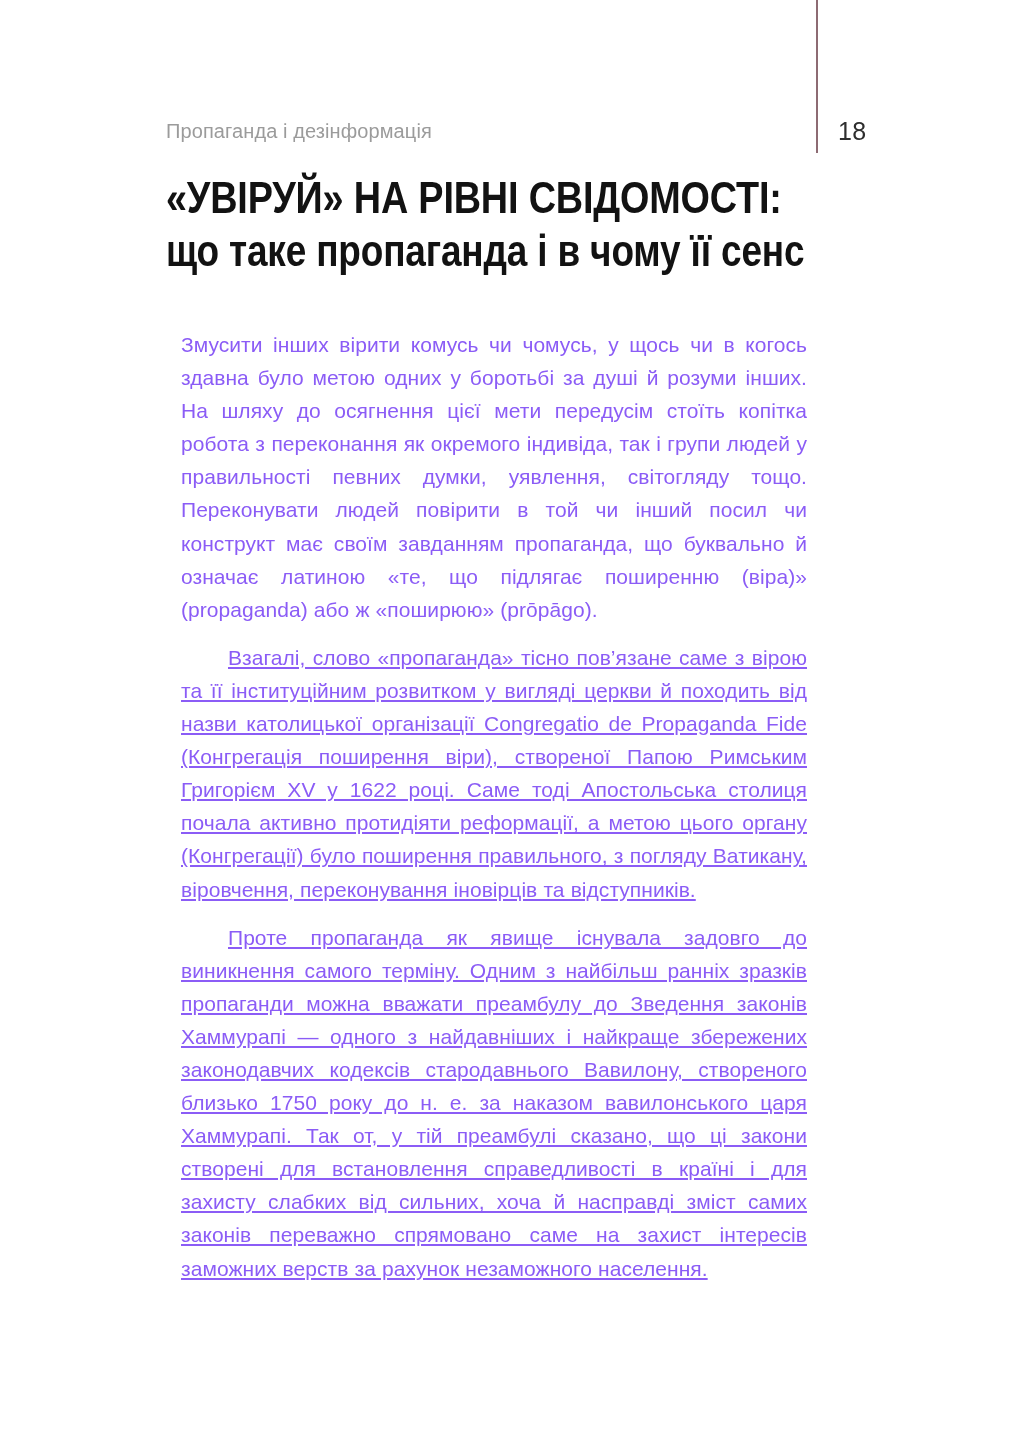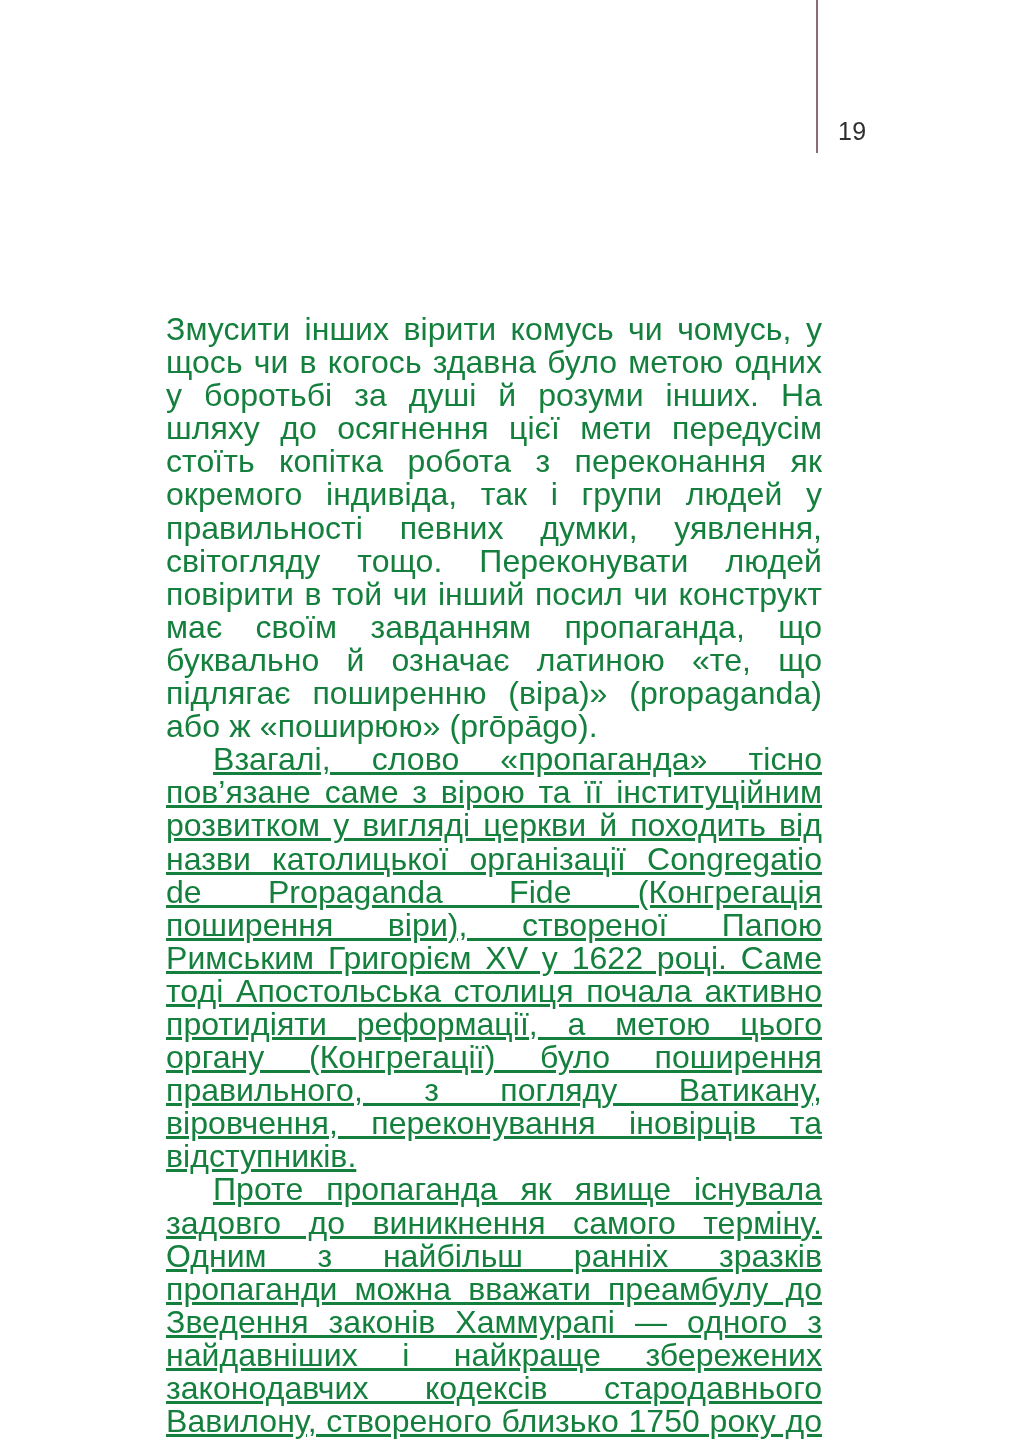--- a/index.html
+++ b/index.html
@@ -78,45 +78,50 @@
   }
 
   
   .body-col {
     position: absolute;
     left: 166px;
     top: 313px;
     width: 656px;
   }
   .para {
-    margin: 0;
-    font-size: 32px;
+    margin: 15px;
+    font-size: 21px;
     line-height: 33.1px;
-    color: #15803d;
+    color: #8b5cf6;
     text-align: justify;
     text-justify: inter-word;
     hyphens: manual;
     letter-spacing: 0.05px;
     word-spacing: 0.2px;
   }
   .para.indent {
     text-indent: 47px;
     text-decoration: underline;
   }
 </style>
 </head>
 <body>
 
 <div class="page">
 
   <div class="header-rule"></div>
 
+  <div class="running-head">Пропаганда і дезінформація</div>
 
-  <div class="folio">19</div>
+  <div class="folio">18</div>
 
+  <div class="title-block">
+    <div class="title-line main">«УВІРУЙ» НА РІВНІ СВІДОМОСТІ:</div>
+    <div class="title-line sub">що таке пропаганда і в чому її сенс</div>
+  </div>
 
   <div class="body-col">
     <p class="para">Змусити інших вірити комусь чи чомусь, у щось чи в когось здавна було метою одних у боротьбі за душі й розуми інших. На шляху до осягнення цієї мети передусім стоїть копітка робота з переконання як окремого індивіда, так і групи людей у правильності певних думки, уявлення, світогляду тощо. Переконувати людей повірити в той чи інший посил чи конструкт має своїм завданням пропаганда, що буквально й означає латиною «те, що підлягає поширенню (віра)» (propaganda) або ж «поширюю» (prōpāgo).</p>
     <p class="para indent">Взагалі, слово «пропаганда» тісно пов’язане саме з вірою та її інституційним розвитком у вигляді церкви й походить від назви католицької організації Congregatio de Propaganda Fide (Конгрегація поширення віри), створеної Папою Римським Григорієм XV у 1622 році. Саме тоді Апостольська столиця почала активно протидіяти реформації, а метою цього органу (Конгрегації) було поширення правильного, з погляду Ватикану, віровчення, переконування іновірців та відступників.</p>
     <p class="para indent">Проте пропаганда як явище існувала задовго до виникнення самого терміну. Одним з найбільш ранніх зразків пропаганди можна вважати преамбулу до Зведення законів Хаммурапі — одного з найдавніших і найкраще збережених законодавчих кодексів стародавнього Вавилону, створеного близько 1750 року до н. е. за наказом вавилонського царя Хаммурапі. Так от, у тій преамбулі сказано, що ці закони створені для встановлення справедливості в країні і для захисту слабких від сильних, хоча й насправді зміст самих законів переважно спрямовано саме на захист інтересів заможних верств за рахунок незаможного населення.</p>
   </div>
 
 </div>
 
 </body></html>

